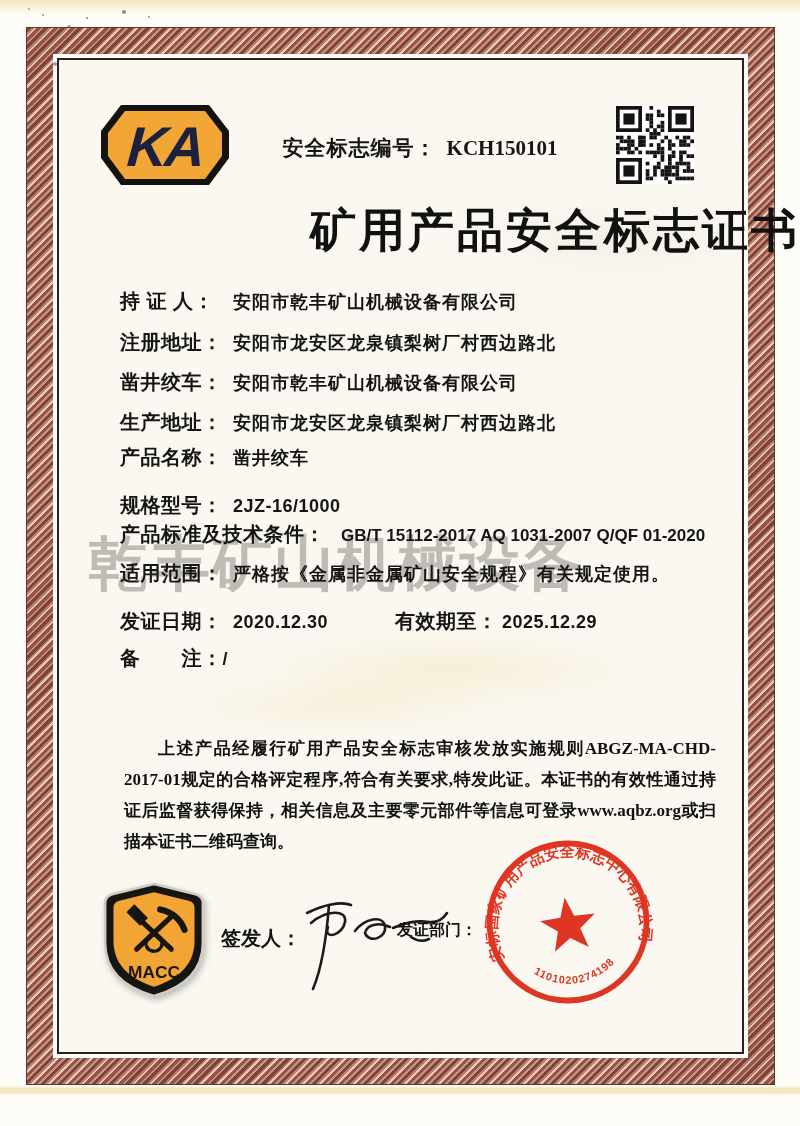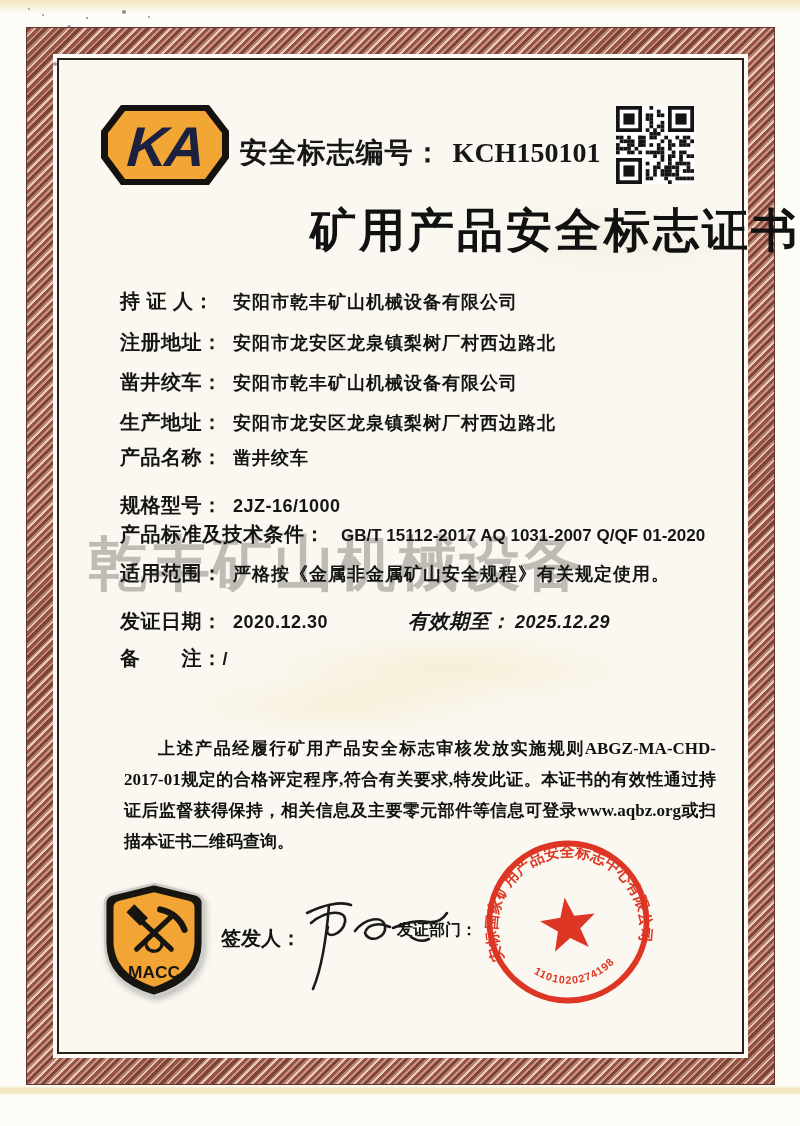--- a/index.html
+++ b/index.html
@@ -33,21 +33,21 @@
       radial-gradient(ellipse 240px 45px at 280px 645px, rgba(238,214,150,.25), rgba(238,214,150,0) 70%),
       radial-gradient(ellipse 200px 60px at 560px 180px, rgba(225,215,195,.25), rgba(225,215,195,0) 70%),
       #faf8f1;}
   .abs{position:absolute;}
   
   .watermark{position:absolute;left:88px;top:524px;width:660px;z-index:1;
     font-size:60px;font-weight:700;letter-spacing:2px;white-space:nowrap;
     color:rgba(148,144,138,.58);font-family:"Liberation Sans",sans-serif;}
   .content{position:absolute;inset:0;z-index:2;}
   
-  .certno{left:235px;top:134px;width:370px;text-align:center;font-size:28px;font-weight:bold;color:#161616;letter-spacing:1px;}
+  .certno{left:235px;top:134px;width:370px;text-align:center;font-size:21px;font-weight:bold;color:#161616;letter-spacing:1px;}
   .certno .num{font-family:"Liberation Serif",serif;font-weight:bold;margin-left:10px;letter-spacing:0;}
   .title{left:0;right:0;top:200px;text-align:right;font-size:46px;font-weight:900;
     font-family:"Liberation Serif",serif;color:#111;letter-spacing:3px;}
   
   .row{position:absolute;left:120px;display:flex;align-items:baseline;color:#151515;}
   .lbl{font-size:20px;font-weight:bold;white-space:nowrap;letter-spacing:.5px;}
   .lblw{min-width:113px;}
   .val{font-size:18px;font-weight:600;font-family:"Liberation Serif",serif;white-space:nowrap;letter-spacing:1px;}
   .valnum{font-size:18px;font-weight:bold;font-family:"Liberation Sans",sans-serif;letter-spacing:.5px;margin-top:12px;}
   .valstd{font-size:17px;font-weight:bold;font-family:"Liberation Sans",sans-serif;margin-left:16px;letter-spacing:0;}
@@ -253,21 +253,21 @@
     </div>
     <div class="row" style="top:560px;">
       <span class="lbl lblw">适用范围：</span>
       <span class="val">严格按《金属非金属矿山安全规程》有关规定使用。</span>
     </div>
 
     <div class="row" style="top:600px;">
       <span class="lbl lblw">发证日期：</span>
       <span class="valnum">2020.12.30</span>
     </div>
-    <div class="row" style="top:600px;left:408px;font-style:italic;">
+    <div class="row" style="top:600px;left:395px;">
       <span class="lbl" style="min-width:107px">有效期至：</span>
       <span class="valnum">2025.12.29</span>
     </div>
 
     <div class="row" style="top:637px;">
       <span class="lbl" style="min-width:93px">备　　注：</span>
       <span class="valnum">/</span>
     </div>
 
     <p class="abs statement">上述产品经履行矿用产品安全标志审核发放实施规则ABGZ-MA-CHD-2017-01规定的合格评定程序,符合有关要求,特发此证。本证书的有效性通过持证后监督获得保持，相关信息及主要零元部件等信息可登录www.aqbz.org或扫描本证书二维码查询。</p>

